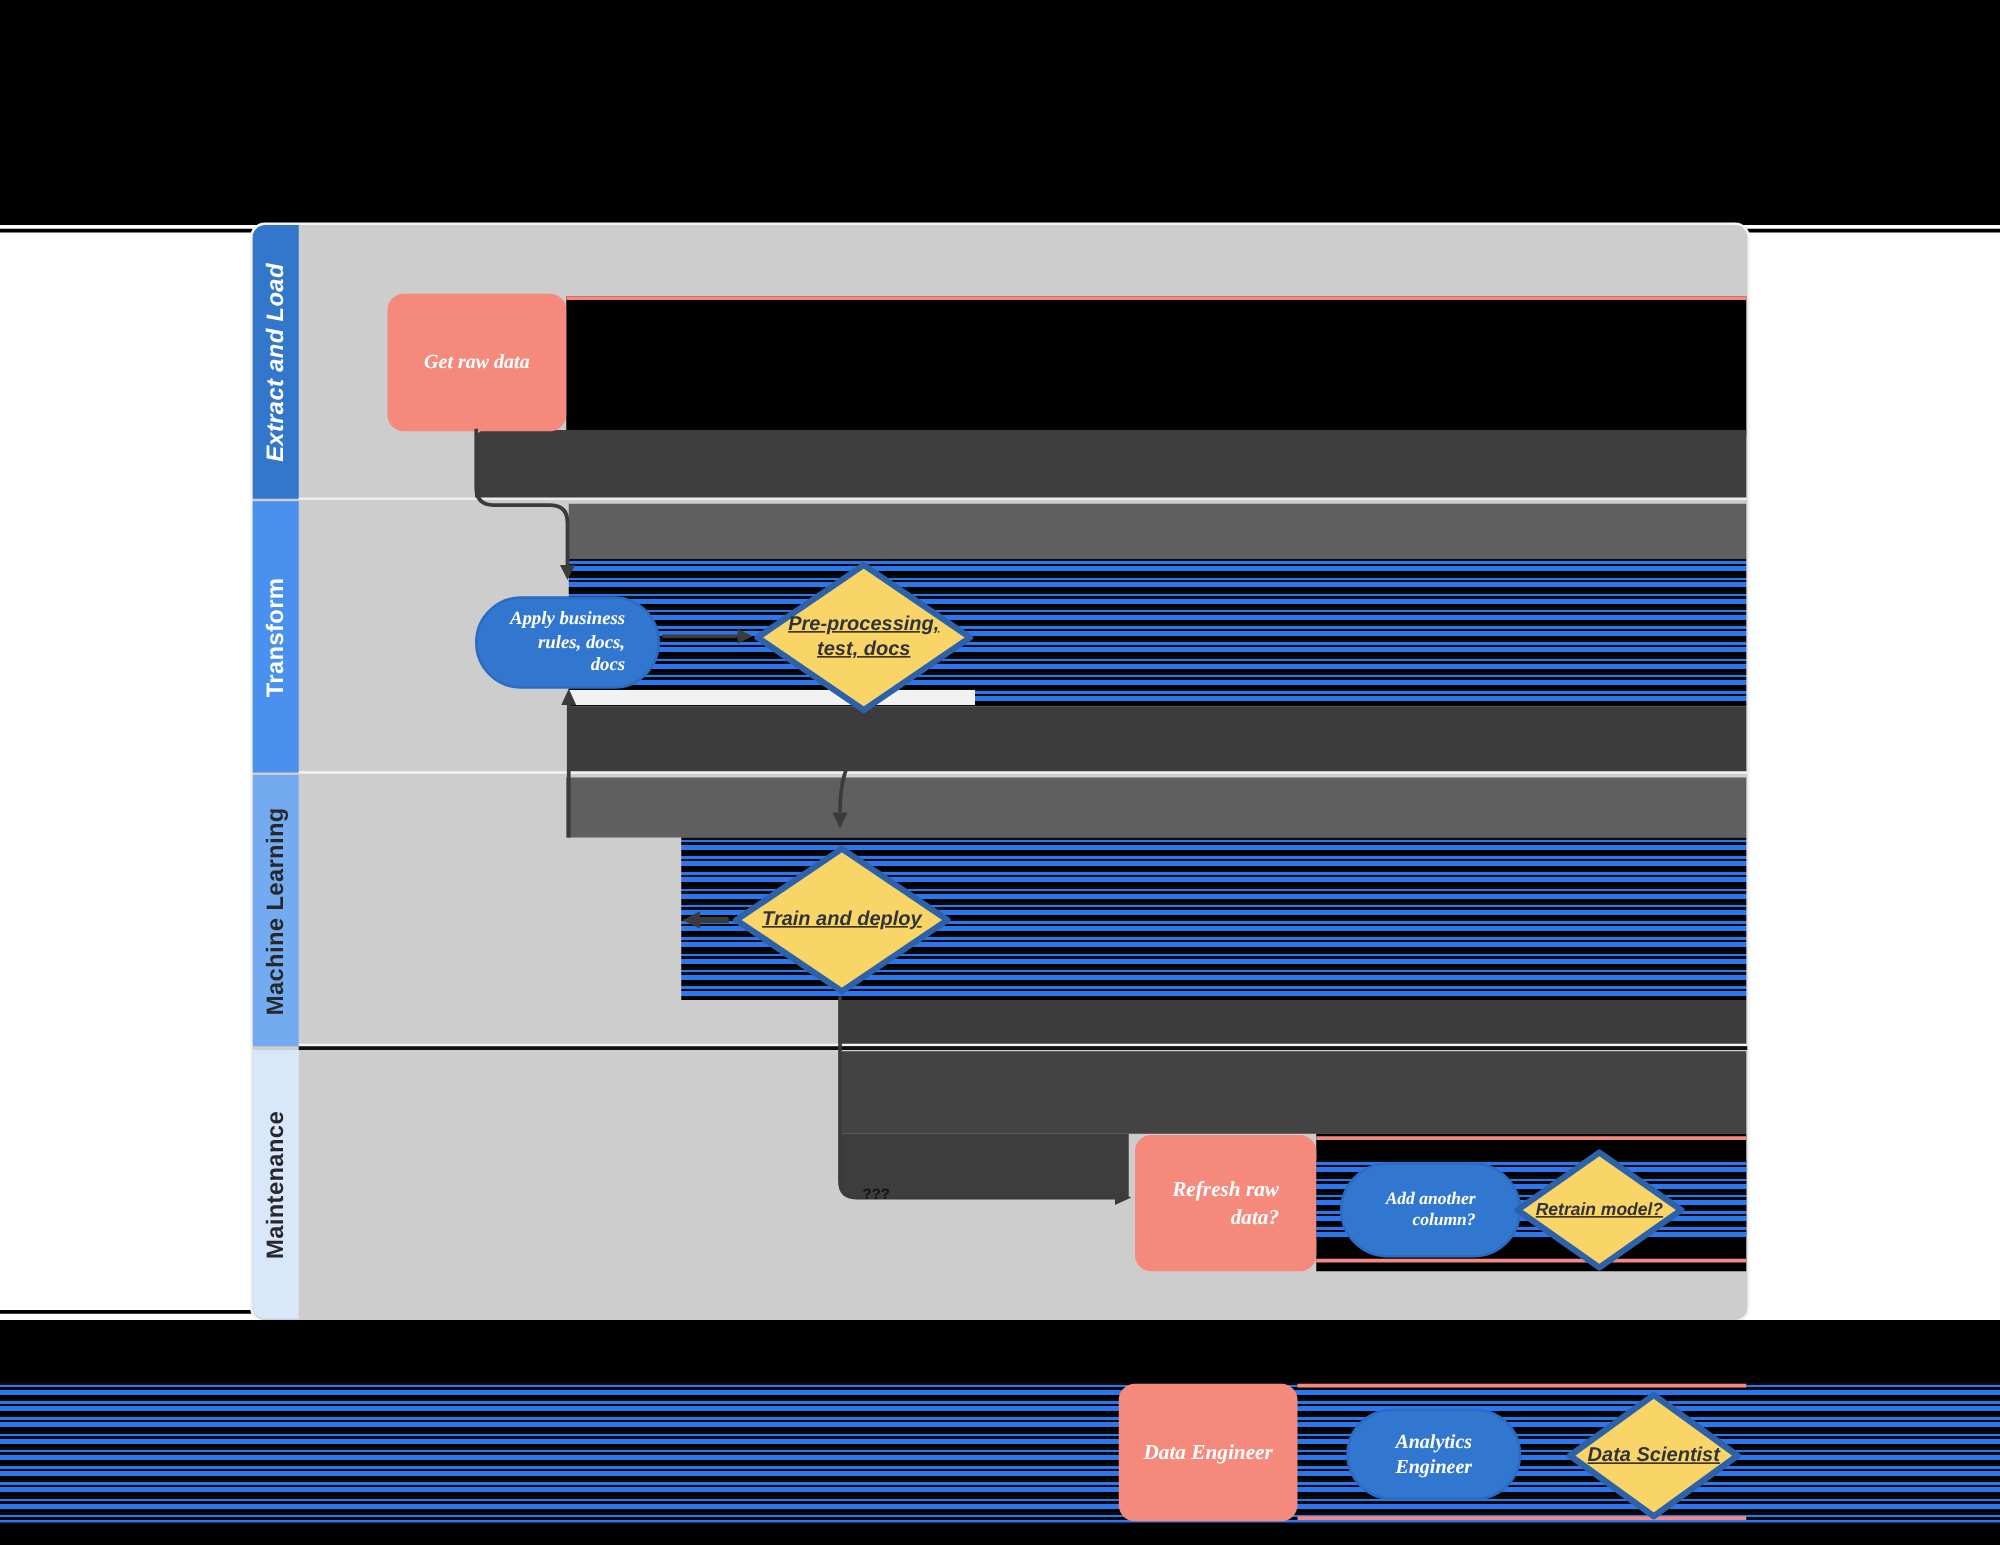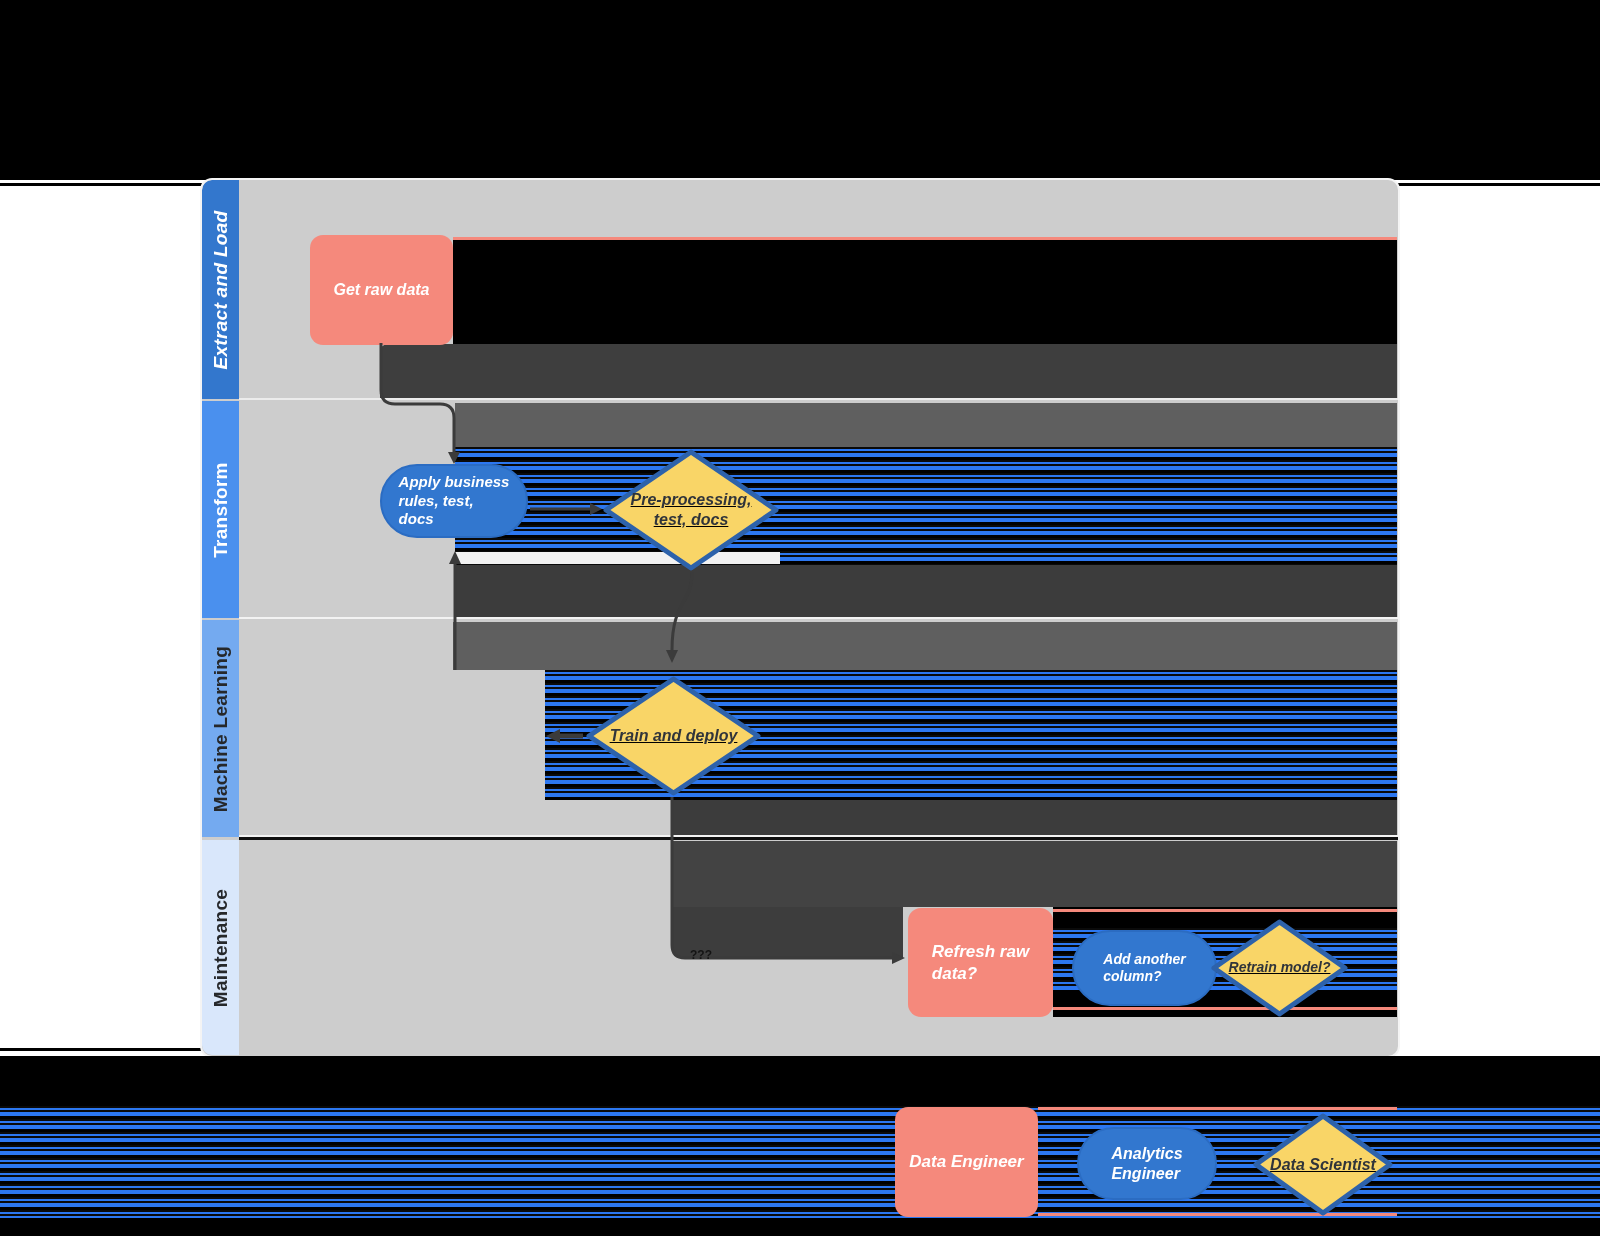--- a/index.html
+++ b/index.html
@@ -20,22 +20,22 @@
                    white-space:nowrap;font-weight:bold;font-size:19px;letter-spacing:.3px;}
   .divider{left:37px;width:1159px;}
 
   
   .stripes{background:repeating-linear-gradient(180deg,
             #0a0a0a 0px,#0a0a0a 2px,#2c77f0 2px,#2c77f0 4px,
             #0a0a0a 4px,#0a0a0a 6px,#2c77f0 6px,#2c77f0 10px,
             #000 10px,#000 13px);}
 
   
-  .shape{display:flex;align-items:center;justify-content:center;text-align:left;
-         font-style:italic;font-weight:bold;color:#fff;line-height:1.25;}
+  .shape{display:flex;align-items:center;justify-content:center;text-align:right;
+         font-style:italic;font-weight:bold;color:#fff;line-height:1.25;font-family:Liberation Serif, serif;}
   .rect-node{background:#f5897c;border-radius:13px;font-size:16px;}
   .pill-node{background:#3277cf;border:2px solid #2b6cc2;border-radius:40px;font-size:15px;box-sizing:border-box;}
   .diamond-wrap{display:flex;align-items:center;justify-content:center;text-decoration:underline;}
   .diamond-wrap svg{position:absolute;left:0;top:0;}
   .diamond-label{position:relative;z-index:2;color:#30343a;font-style:italic;font-weight:bold;
                  font-size:16px;text-align:center;line-height:1.25;}
   .conn-label{font-weight:bold;font-size:12px;color:#141414;font-style:normal;}
 </style>
 </head>
 <body>
@@ -84,24 +84,24 @@
 
     <div class="abs divider" style="top:218px;height:2px;background:#ececec;z-index:12;"></div>
     <div class="abs divider" style="top:437px;height:2px;background:#f3f3f3;z-index:12;"></div>
     <div class="abs divider" style="top:655px;height:2px;background:#f3f3f3;z-index:12;"></div>
     <div class="abs divider" style="top:657px;height:3px;background:#101010;z-index:12;"></div>
 
     <div class="abs shape rect-node" style="left:108px;top:55px;width:143px;height:110px;z-index:30;">
       <span>Get raw data</span>
     </div>
 
-    <div class="abs shape pill-node" style="left:178px;top:284px;width:148px;height:74px;z-index:30;">
+    <div class="abs shape pill-node" style="left:178px;top:297px;width:148px;height:74px;z-index:30;">
       <span>
         <span style="display:block">Apply business</span>
-        <span style="display:block">rules, test,</span>
+        <span style="display:block">rules, docs,</span>
         <span style="display:block">docs</span>
       </span>
     </div>
 
     <div class="abs diamond-wrap" style="left:400px;top:268px;width:178px;height:124px;z-index:30;">
       <svg class="diamond" width="178" height="124" viewBox="0 0 178 124">
           <polygon points="89,4 174,62 89,120 4,62" fill="#f9d567" stroke="#2d62ab" stroke-width="5" stroke-linejoin="round"></polygon>
         </svg>
       <div class="diamond-label">
         <span style="display:block">Pre-processing,</span>

